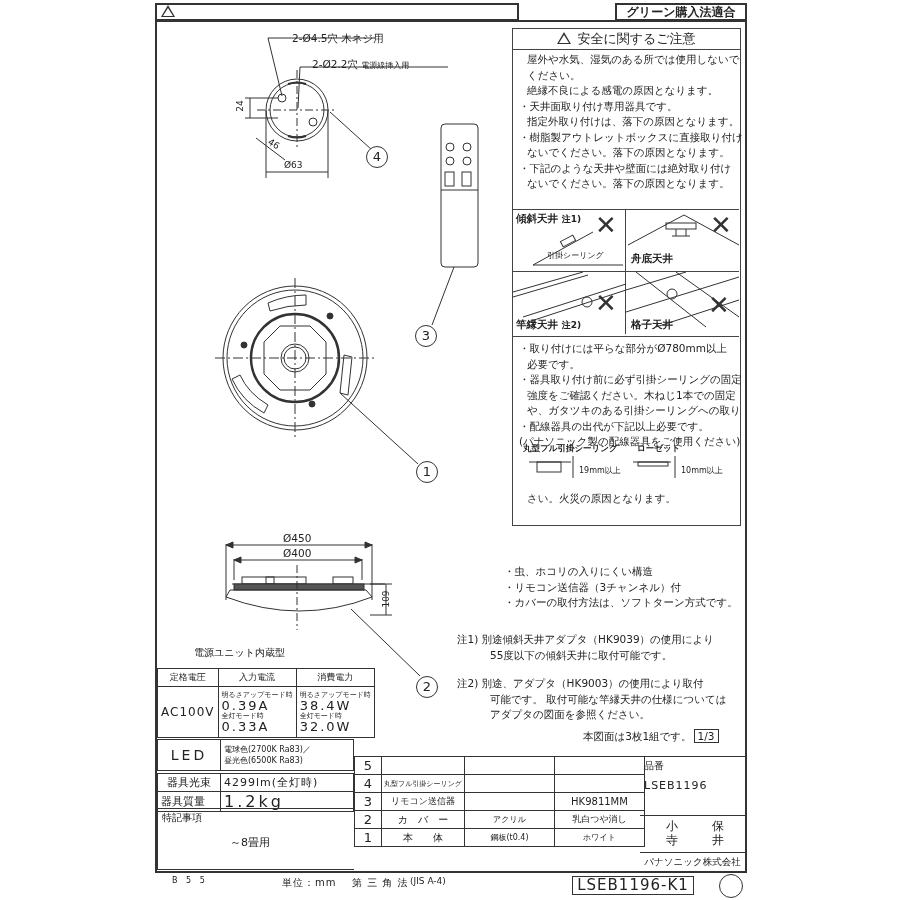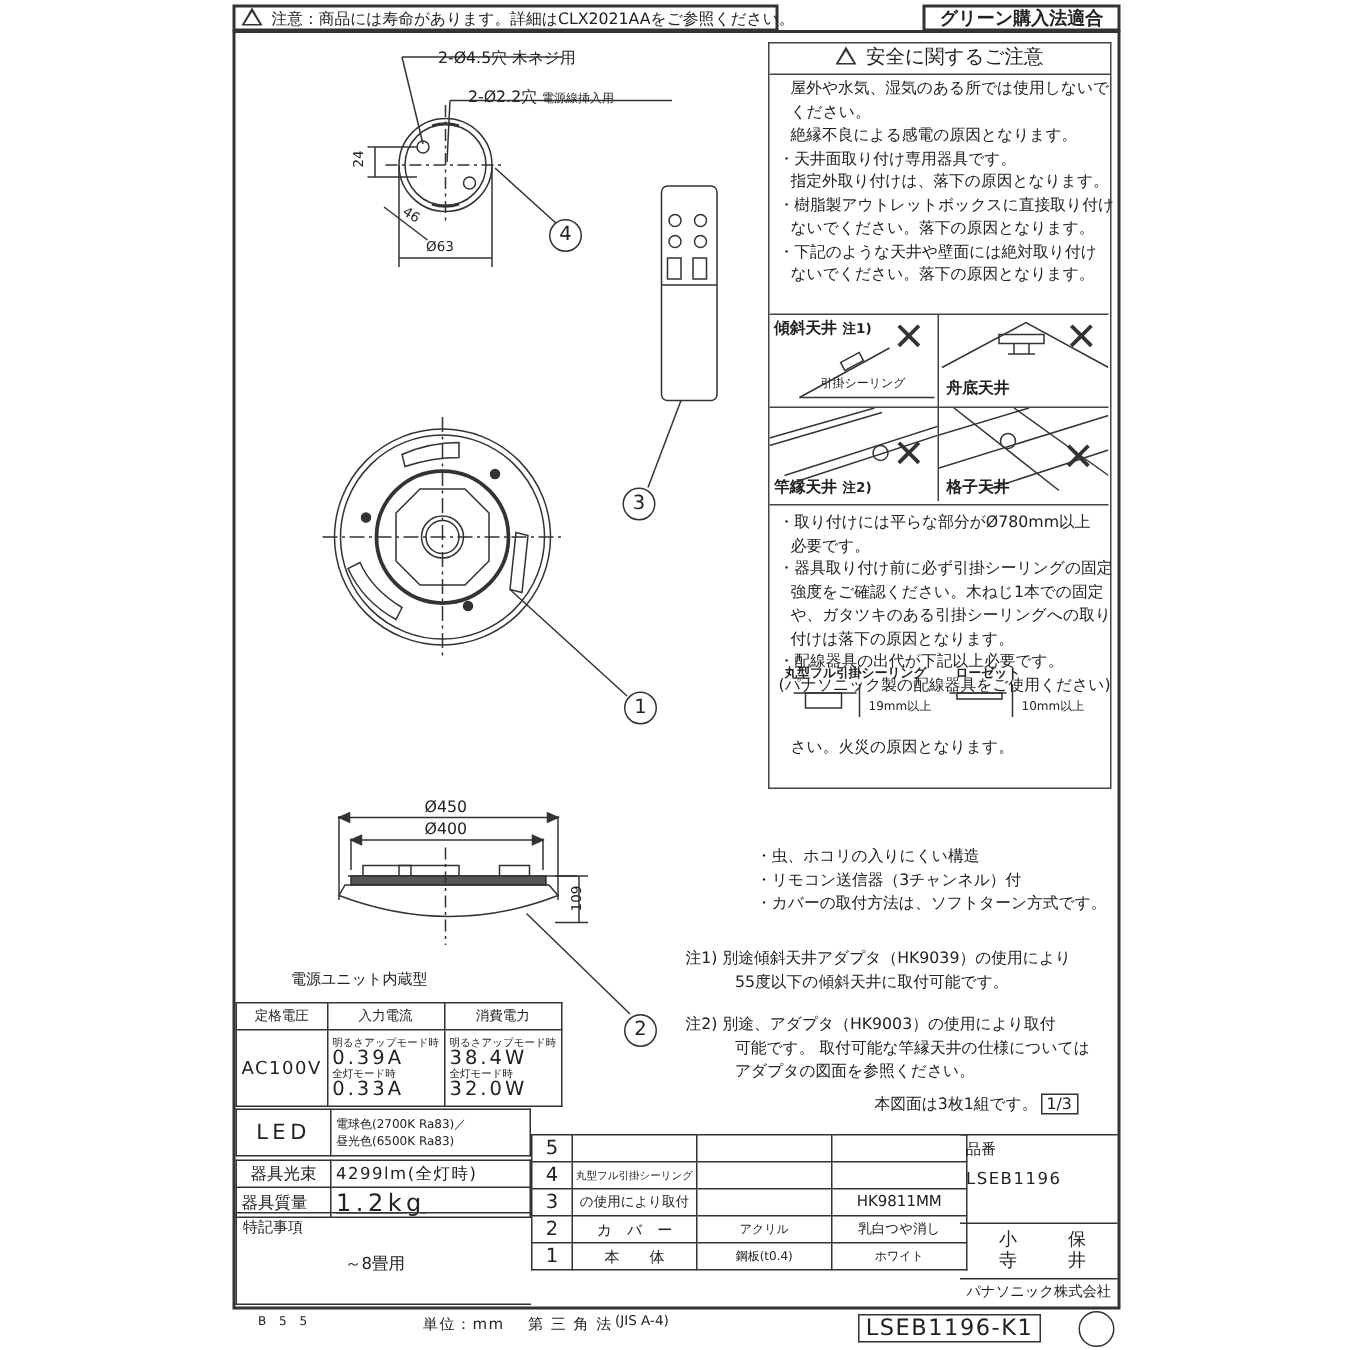--- a/index.html
+++ b/index.html
@@ -27,21 +27,21 @@
   .small{font-size:7px;line-height:8px;display:block;}
   .big{font-size:13px;letter-spacing:2px;line-height:13px;display:block;}
   .parts td{border:1px solid #333;font-size:10px;height:17px;text-align:center;white-space:nowrap;padding:0 2px;}
   .footer{position:absolute;top:876px;font-size:10px;white-space:nowrap;}
   .docno{position:absolute;left:572px;top:876px;width:120px;height:17px;border:1px solid #333;text-align:center;font-size:15px;line-height:17px;letter-spacing:1px;}
   .circle-stamp{position:absolute;left:719px;top:874px;width:22px;height:22px;border:1px solid #333;border-radius:50%;}
 </style>
 </head>
 <body>
 
-<div class="caution-top"><span class="tri"></span><span>注意：商品には寿命があります。詳細はCLX2021AAをご参照ください。</span></div>
+<div class="caution-top"><span class="tri"></span></div>
 <div class="green">グリーン購入法適合</div>
 
 <div class="sheet"></div>
 
 <svg class="abs" style="left:0;top:0" width="900" height="900">
   <g stroke="#333" fill="none" stroke-width="1">
 
     <circle cx="297" cy="110" r="31"></circle>
     <circle cx="297" cy="110" r="27"></circle>
     <line x1="297" y1="70" x2="297" y2="150" stroke-dasharray="8,3,2,3"></line>
@@ -192,21 +192,20 @@
       <div class="xmark" style="left:82px;top:20px;">✕</div>
       <div class="glab" style="left:5px;top:46px;">格子天井</div>
     </div>
   </div>
   <div style="position:absolute;left:0;top:312px;">
     <div class="sline">・取り付けには平らな部分がØ780mm以上</div>
     <div class="sline ind">必要です。</div>
     <div class="sline">・器具取り付け前に必ず引掛シーリングの固定</div>
     <div class="sline ind">強度をご確認ください。木ねじ1本での固定</div>
     <div class="sline ind">や、ガタツキのある引掛シーリングへの取り</div>
-    <div class="sline ind">付けは落下の原因となります。</div>
     <div class="sline">・配線器具の出代が下記以上必要です。</div>
     <div class="sline">(パナソニック製の配線器具をご使用ください)</div>
   </div>
   <div class="abs" style="left:10px;top:414px;font-size:8.5px;font-weight:bold;">丸型フル引掛シーリング</div>
   <div class="abs" style="left:124px;top:414px;font-size:8.5px;font-weight:bold;">ローゼット</div>
   <svg class="abs" style="left:0;top:425px;" width="226" height="28">
       <g stroke="#333" fill="none">
         <line x1="16" y1="8" x2="58" y2="8"></line>
         <rect x="24" y="8" width="24" height="10"></rect>
         <line x1="60" y1="2" x2="60" y2="24"></line>
@@ -302,21 +301,21 @@
         <td></td>
       </tr>
   <tr>
         <td style="font-size:13px;">4</td>
         <td style="font-size:7px;">丸型フル引掛シーリング</td>
         <td></td>
         <td></td>
       </tr>
   <tr>
         <td style="font-size:13px;">3</td>
-        <td style="font-size:9px;">の使用により取付</td>
+        <td style="font-size:9px;">リモコン送信器</td>
         <td></td>
         <td style="font-size:10px;">HK9811MM</td>
       </tr>
   <tr>
         <td style="font-size:13px;">2</td>
         <td>カ　バ　ー</td>
         <td style="font-size:8px;">アクリル</td>
         <td style="font-size:9px;">乳白つや消し</td>
       </tr>
   <tr>

